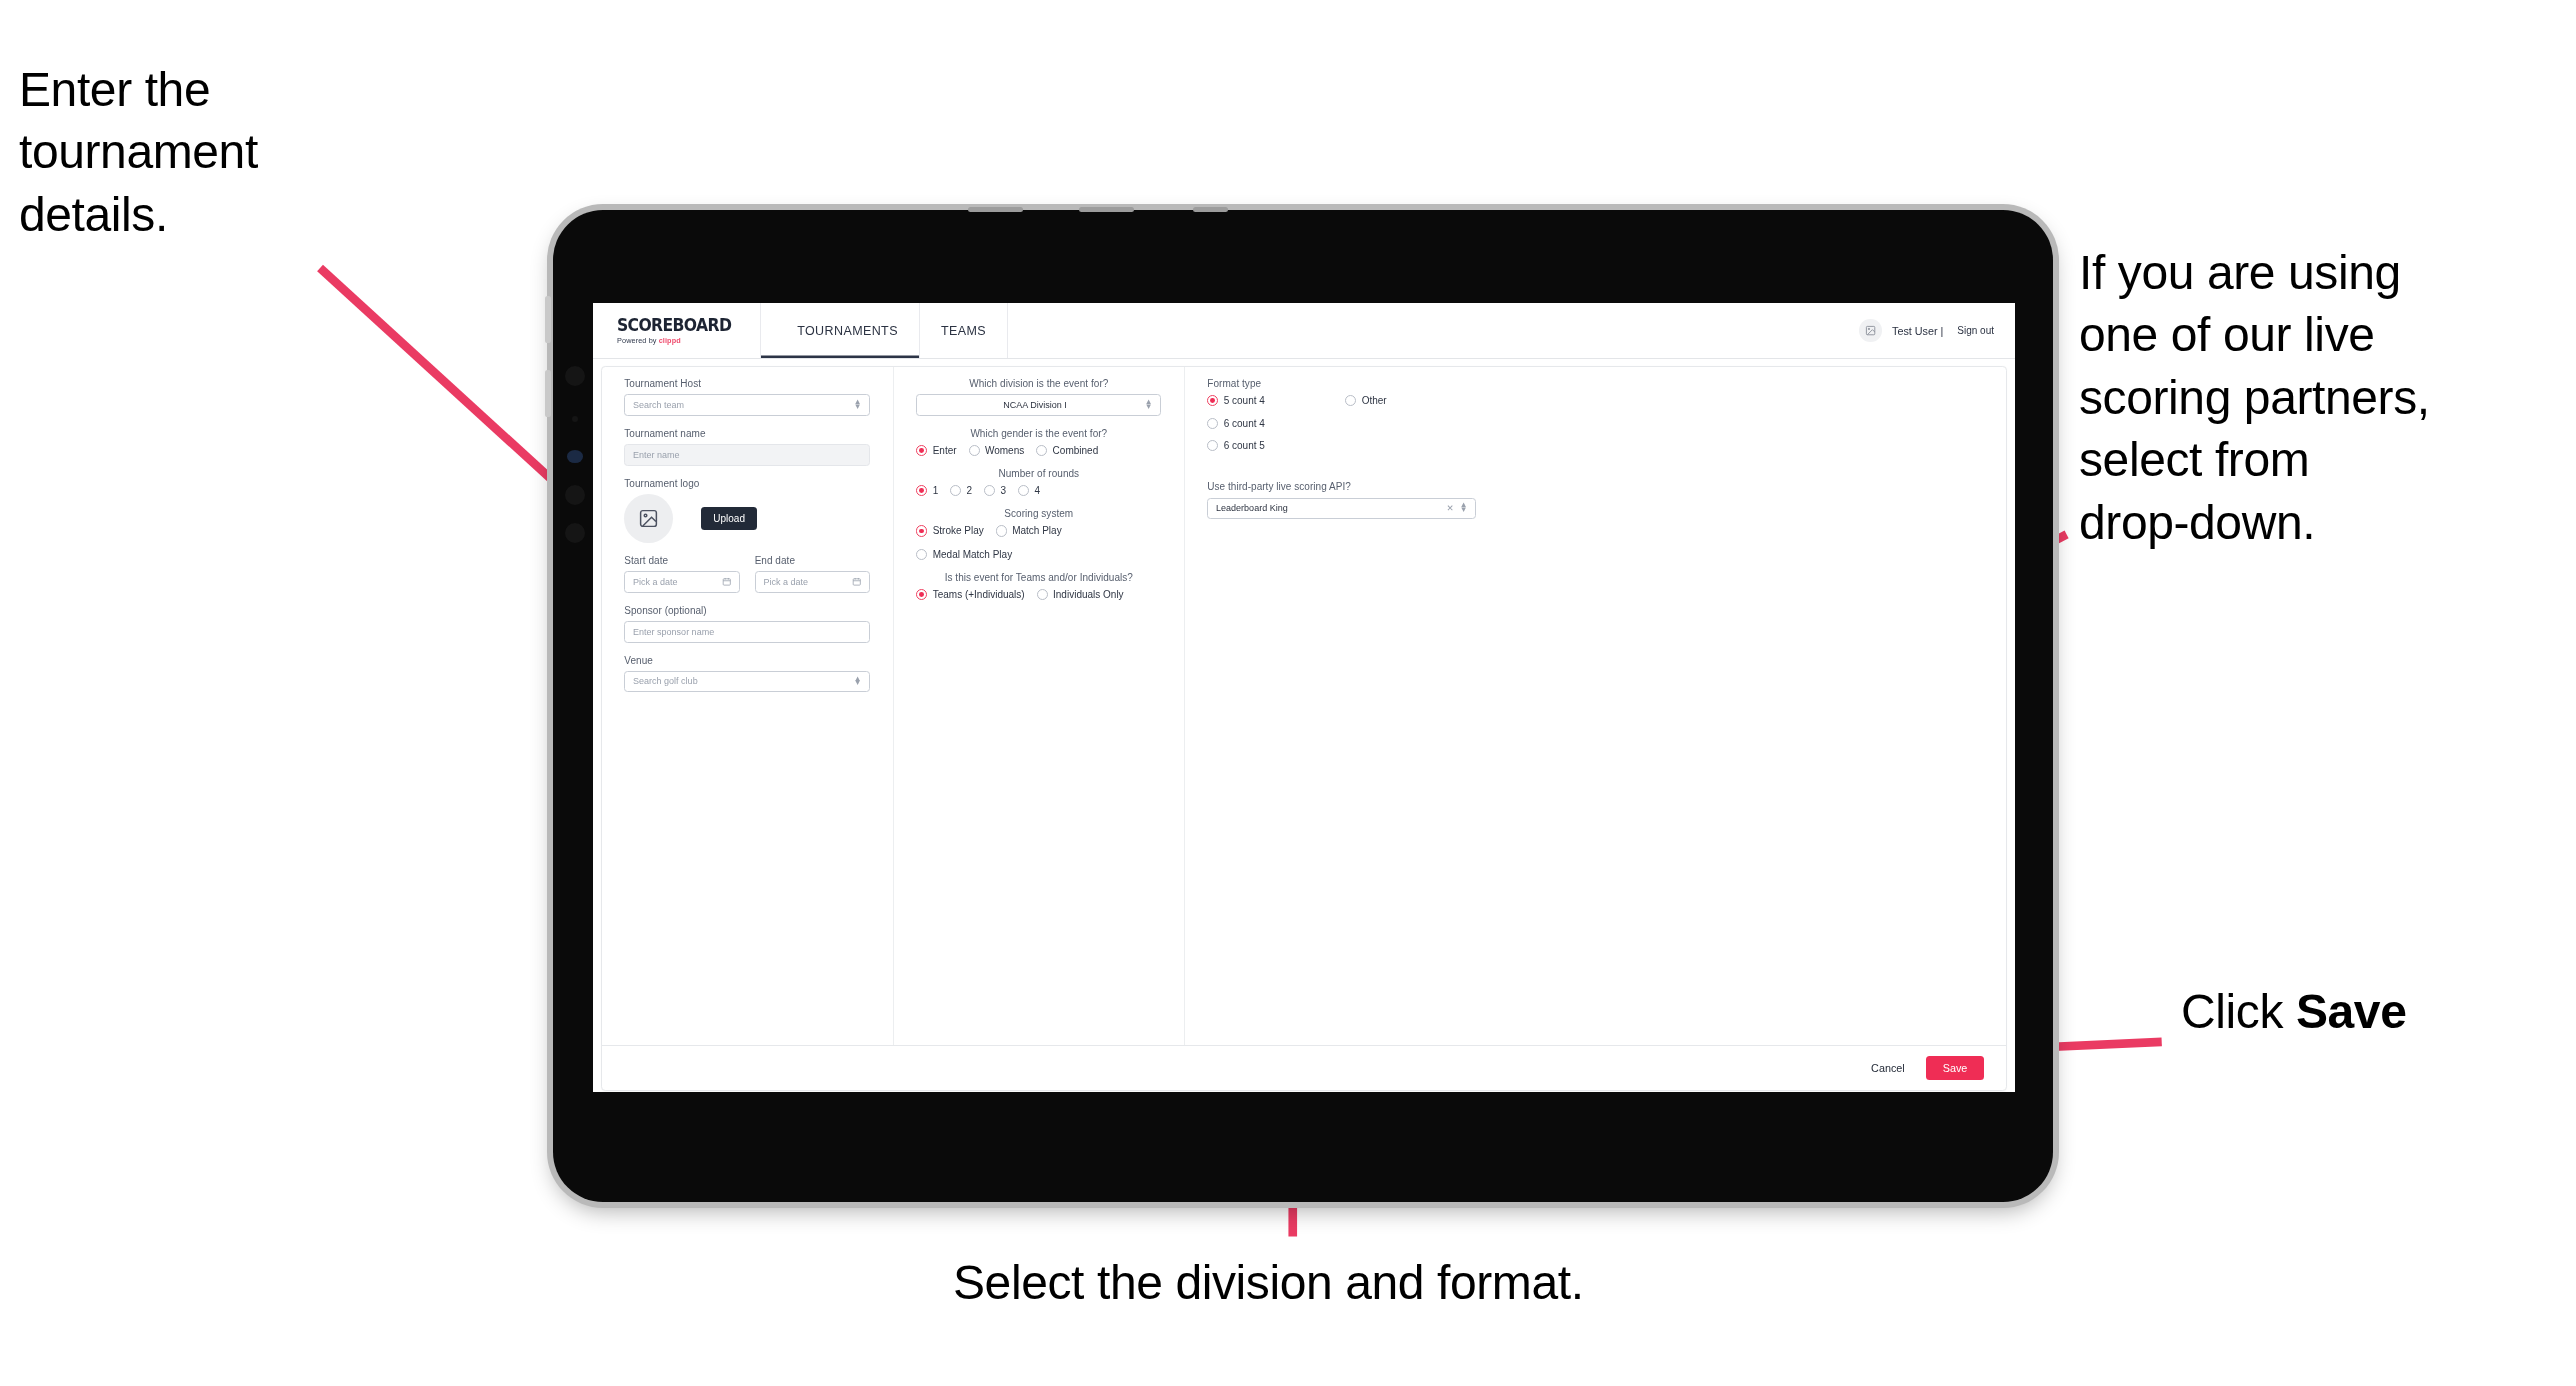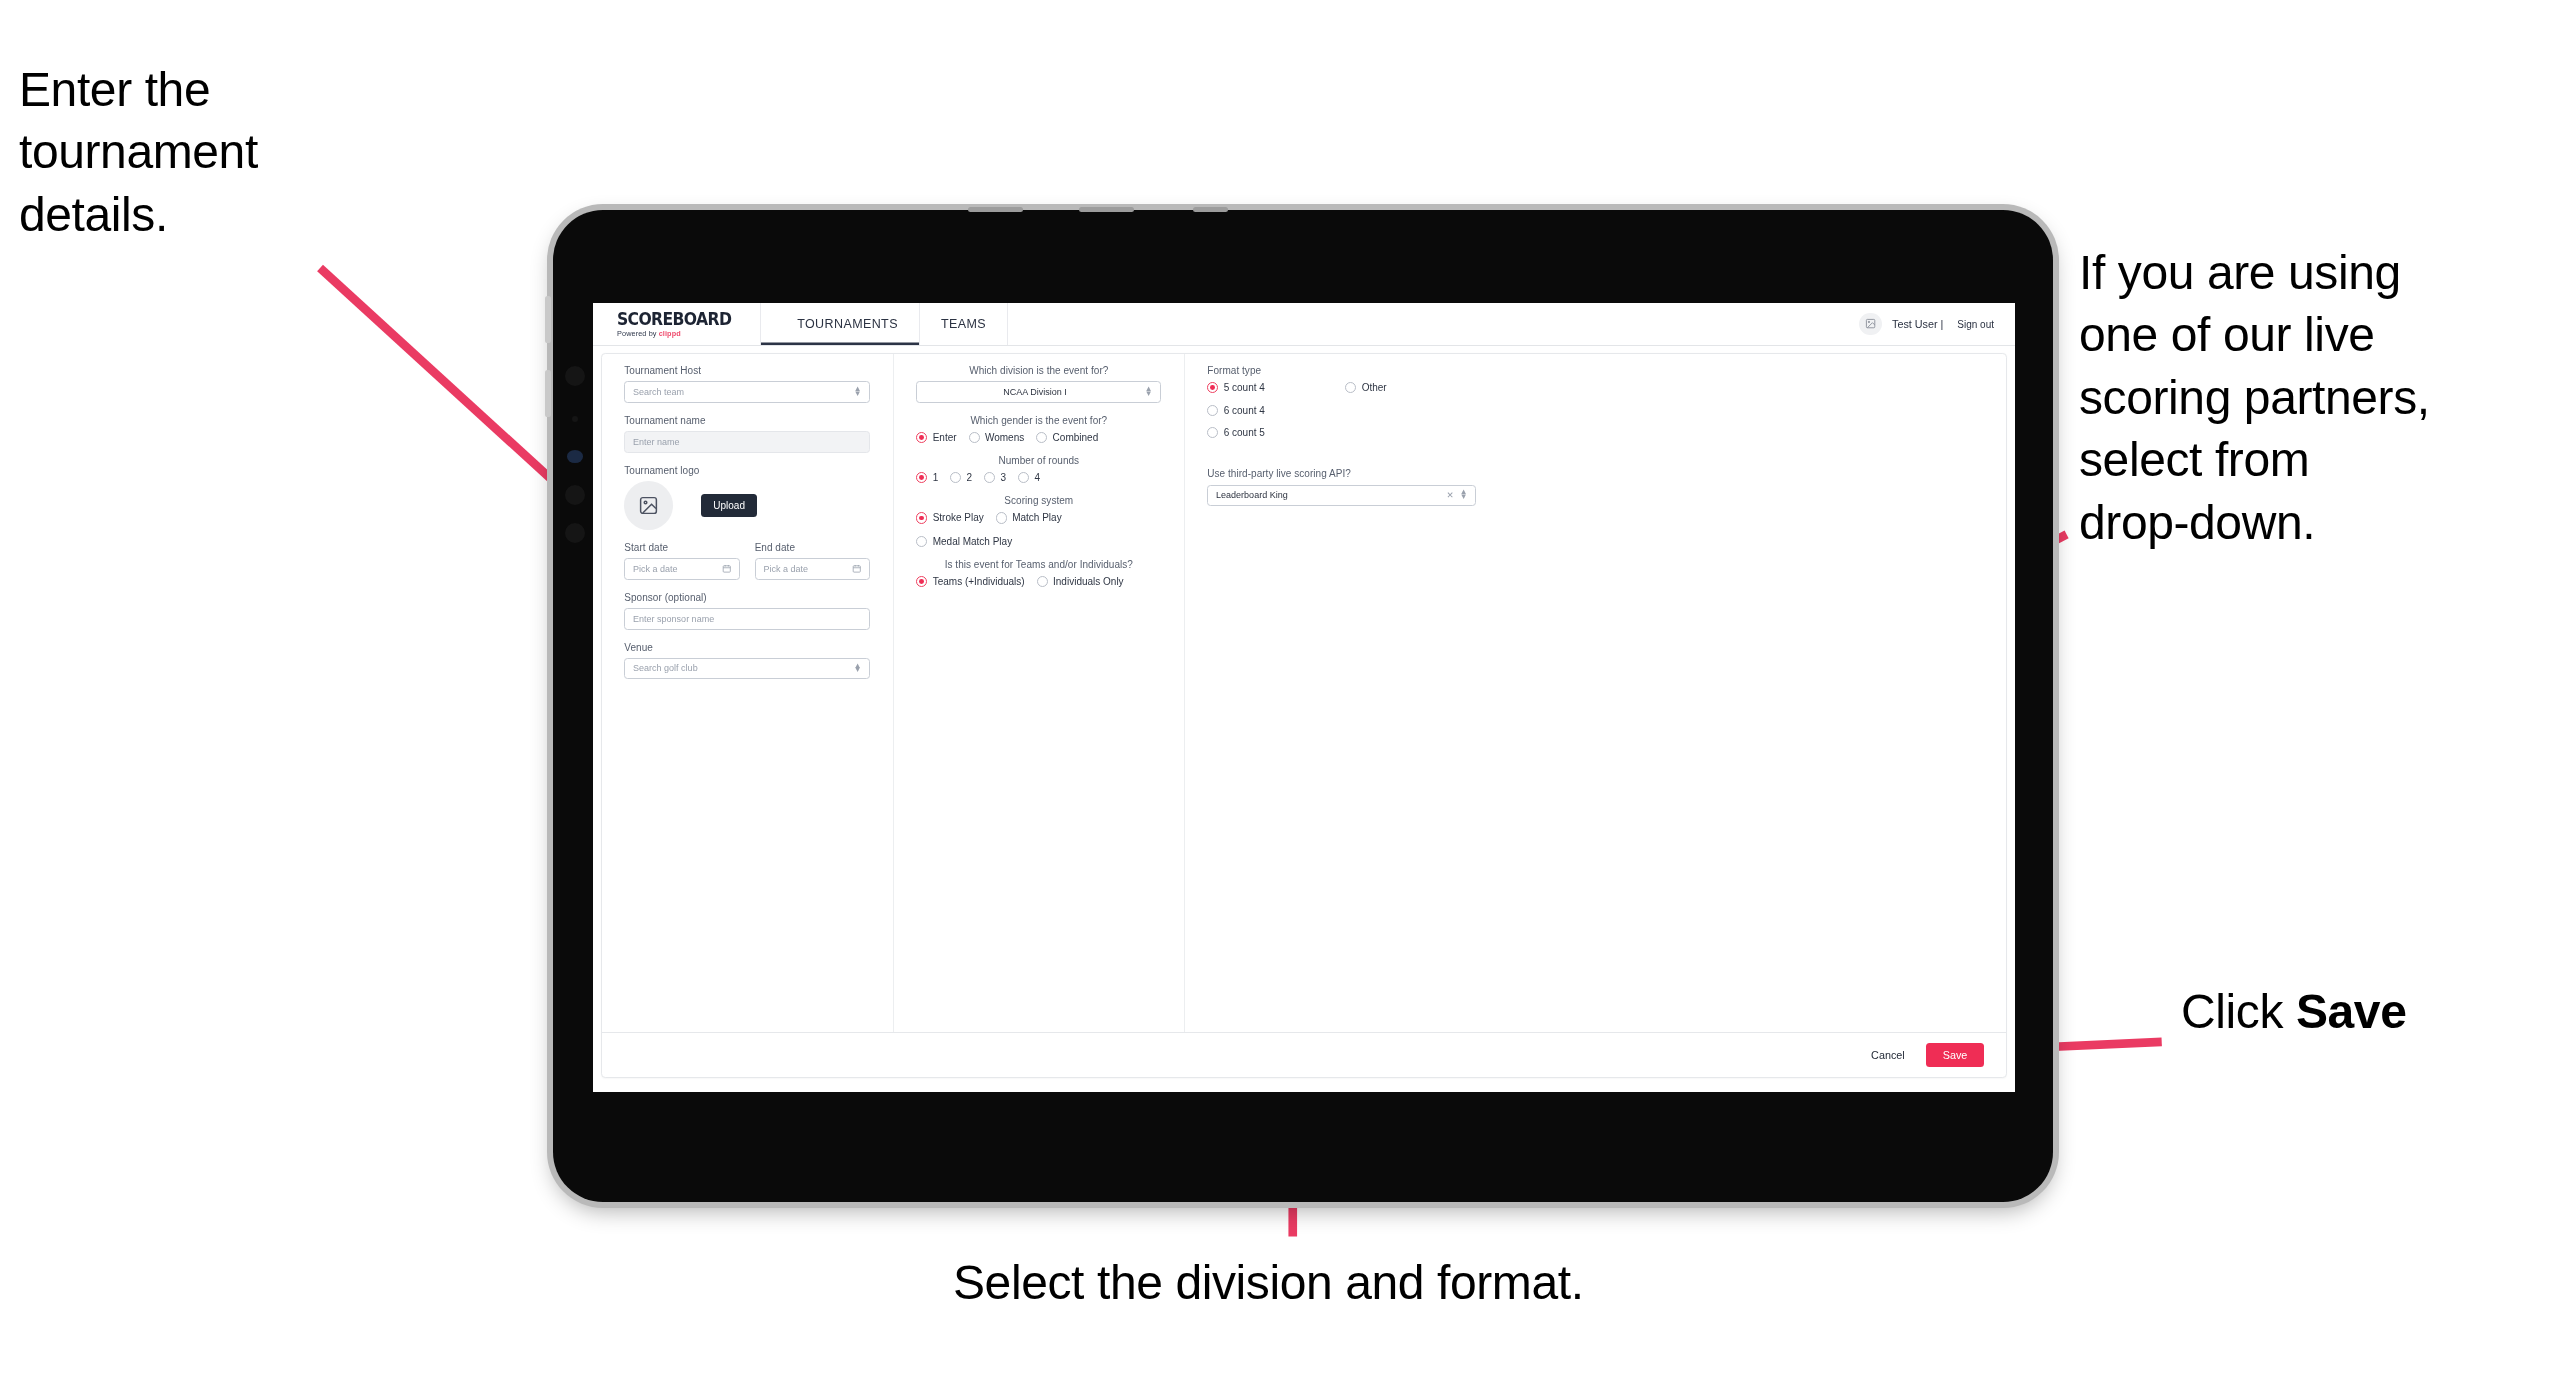--- a/index.html
+++ b/index.html
@@ -58,21 +58,21 @@
     position: absolute;
     left: 40px; top: 93px;
     width: 1422px; height: 789px;
     background: #ffffff;
     overflow: hidden;
   }
 
   
   #appbar {
     display: flex; align-items: stretch;
-    height: 43px;
+    height: 56px;
     background: #ffffff;
     border-bottom: 0.9px solid #e3e5e8;
     position: relative;
   }
   #brand {
     display: flex; flex-direction: column; justify-content: center;
     padding: 0 19px 0 24px;
     min-width: 126px;
   }
   #brand-title {

